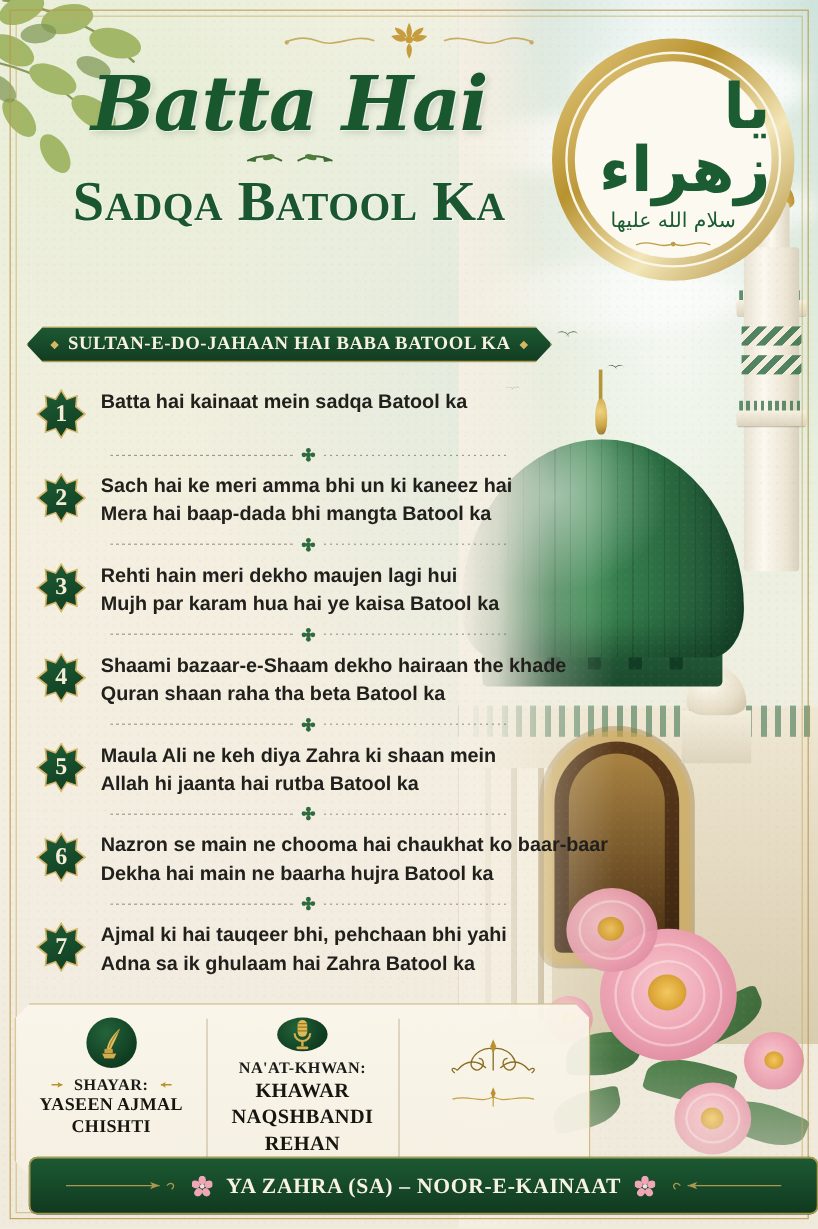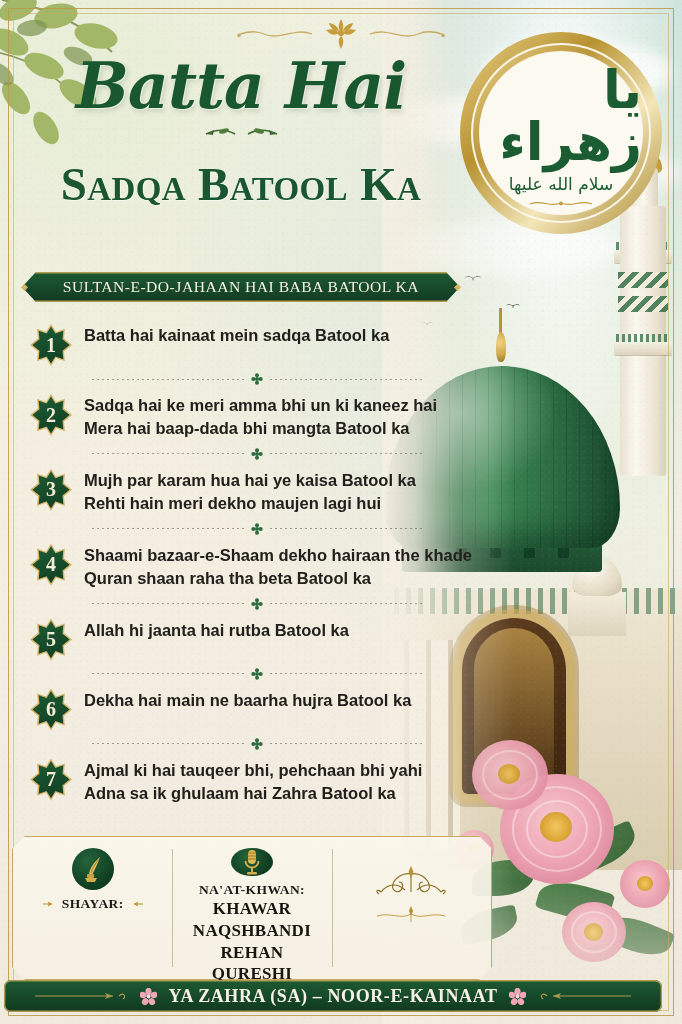--- a/index.html
+++ b/index.html
@@ -126,31 +126,31 @@
   .orn-flower{width:34px;height:32px;}
   .title-block{position:absolute;left:18px;top:56px;width:446px;text-align:center;}
   .t-script{
     font-family:"DejaVu Serif", serif;font-style:italic;font-weight:bold;
     font-size:63px;line-height:.98;color:#19572f;letter-spacing:-1px;
     text-shadow:1px 1px 0 rgba(255,255,255,.6), 2px 3px 5px rgba(40,70,45,.18);}
   .sub-row{display:flex;align-items:center;justify-content:center;gap:11px;margin-top:9px;}
   .t-sub{font-family:"Liberation Serif", serif;font-weight:bold;font-size:25px;
     letter-spacing:2.2px;color:#74431f;}
   .leafarrow{width:34px;height:14px;}
-  .t-main{margin-top:20px;font-family:"Liberation Serif", serif;font-weight:bold;
+  .t-main{margin-top:4px;font-family:"Liberation Serif", serif;font-weight:bold;
     font-size:47px;letter-spacing:.4px;color:#1a5630;line-height:1.02;
     text-shadow:1px 1px 0 rgba(255,255,255,.55);
     font-variant:small-caps;}
   
   .banner{position:absolute;left:22px;top:272px;width:438px;height:30px;}
   .banner-bg{position:absolute;inset:0;background:linear-gradient(180deg,#1d5a33,#123b21);
     clip-path:polygon(0 50%,14px 0,calc(100% - 14px) 0,100% 50%,calc(100% - 14px) 100%,14px 100%);
     box-shadow:inset 0 0 0 1.4px rgba(205,172,86,.85);}
-  .banner-txt{position:absolute;inset:0;display:flex;align-items:center;justify-content:space-between;gap:9px;
-    color:#f6f1e0;font-family:"Liberation Serif", serif;font-weight:normal;font-size:15.6px;letter-spacing:.5px;}
+  .banner-txt{position:absolute;inset:0;display:flex;align-items:center;justify-content:center;gap:9px;
+    color:#f6f1e0;font-family:"Liberation Serif", serif;font-weight:bold;font-size:15.6px;letter-spacing:.5px;}
   .bdot{width:5px;height:5px;background:#d8b763;transform:rotate(45deg);flex:none;}
   
   .verses{position:absolute;left:30px;top:322px;width:470px;}
   .verse{display:flex;align-items:flex-start;gap:12px;}
   .badge{position:relative;flex:none;width:42px;height:42px;margin-top:2px;}
   .badge-star{position:absolute;inset:0;background:#d6b468;
     clip-path:polygon(50% 0%,61.8% 19.1%,83.1% 11.6%,80.9% 34.5%,100% 50%,80.9% 65.5%,83.1% 88.4%,61.8% 80.9%,50% 100%,38.2% 80.9%,16.9% 88.4%,19.1% 65.5%,0% 50%,19.1% 34.5%,16.9% 11.6%,38.2% 19.1%);}
   .badge-in{position:absolute;inset:2.4px;background:linear-gradient(160deg,#1e5c35,#0f3d21);
     clip-path:polygon(50% 0%,61.8% 19.1%,83.1% 11.6%,80.9% 34.5%,100% 50%,80.9% 65.5%,83.1% 88.4%,61.8% 80.9%,50% 100%,38.2% 80.9%,16.9% 88.4%,19.1% 65.5%,0% 50%,19.1% 34.5%,16.9% 11.6%,38.2% 19.1%);}
   .badge-num{position:absolute;inset:0;display:flex;align-items:center;justify-content:center;
@@ -175,21 +175,21 @@
   .cred-ico{width:42px;height:42px;border-radius:50%;
     background:radial-gradient(circle at 38% 30%,#24633a,#0f3d21 70%);
     display:flex;align-items:center;justify-content:center;margin-bottom:6px;}
   .cred-lbl{display:flex;align-items:center;gap:6px;font-family:"Liberation Serif", serif;
     font-weight:bold;font-size:13.5px;color:#1a1a18;letter-spacing:.4px;}
   .cred-name{font-family:"Liberation Serif", serif;font-weight:bold;font-size:15px;
     color:#16150f;text-align:center;line-height:1.2;letter-spacing:.3px;}
   .cred-name.small{font-size:17px;line-height:1.28;}
   .tiny-arrow{width:14px;height:8px;}
   
-  .botbar{position:absolute;left:4px;bottom:12px;width:658px;height:32px;}
+  .botbar{position:absolute;left:24px;bottom:12px;width:658px;height:48px;}
   .botbar-bg{position:absolute;inset:0;background:linear-gradient(180deg,#1d5a33,#10391f);
     border-radius:7px;box-shadow:inset 0 0 0 1.4px rgba(205,172,86,.8);}
   .botbar-txt{position:absolute;inset:0;display:flex;align-items:center;justify-content:center;gap:11px;
     color:#f7f2e2;font-family:"Liberation Serif", serif;font-weight:bold;font-size:18px;letter-spacing:.6px;}
   .blossom{width:17px;height:17px;flex:none;}
   .bar-line{width:96px;height:10px;opacity:.85;}
   
   .seal{position:absolute;right:18px;top:30px;width:206px;height:206px;}
   .seal-teeth{position:absolute;inset:0;border-radius:50%;}
   .seal-inner{position:absolute;inset:22px;border-radius:50%;background:#fcf9f0;
@@ -429,21 +429,21 @@
         <span class="sep-dots"></span>
       </div>
 
       <div class="verse">
         <div class="badge">
           <div class="badge-star"></div>
             <div class="badge-in"></div>
           <div class="badge-num">2</div>
         </div>
         <div class="lines">
-          <div class="vline">Sadqa hai ke meri amma bhi un ki kaneez hai</div>
+          <div class="vline">Sach hai ke meri amma bhi un ki kaneez hai</div>
           <div class="vline">Mera hai baap-dada bhi mangta Batool ka</div>
         </div>
       </div>
       <div class="sep">
         <span class="sep-dots"></span>
         <svg class="sep-glyph" viewBox="0 0 12 12">
           <g fill="#2e6b3f">
               <circle cx="6" cy="2.3" r="2"></circle>
               <circle cx="6" cy="9.7" r="2"></circle>
               <circle cx="2.3" cy="6" r="2"></circle>
@@ -454,22 +454,22 @@
         <span class="sep-dots"></span>
       </div>
 
       <div class="verse">
         <div class="badge">
           <div class="badge-star"></div>
             <div class="badge-in"></div>
           <div class="badge-num">3</div>
         </div>
         <div class="lines">
+          <div class="vline">Rehti hain meri dekho maujen lagi hui</div>
           <div class="vline">Mujh par karam hua hai ye kaisa Batool ka</div>
-          <div class="vline">Rehti hain meri dekho maujen lagi hui</div>
         </div>
       </div>
       <div class="sep">
         <span class="sep-dots"></span>
         <svg class="sep-glyph" viewBox="0 0 12 12">
           <g fill="#2e6b3f">
               <circle cx="6" cy="2.3" r="2"></circle>
               <circle cx="6" cy="9.7" r="2"></circle>
               <circle cx="2.3" cy="6" r="2"></circle>
               <circle cx="9.7" cy="6" r="2"></circle>
@@ -504,20 +504,21 @@
         <span class="sep-dots"></span>
       </div>
 
       <div class="verse">
         <div class="badge">
           <div class="badge-star"></div>
             <div class="badge-in"></div>
           <div class="badge-num">5</div>
         </div>
         <div class="lines">
+          <div class="vline">Maula Ali ne keh diya Zahra ki shaan mein</div>
           <div class="vline">Allah hi jaanta hai rutba Batool ka</div>
         </div>
       </div>
       <div class="sep">
         <span class="sep-dots"></span>
         <svg class="sep-glyph" viewBox="0 0 12 12">
           <g fill="#2e6b3f">
               <circle cx="6" cy="2.3" r="2"></circle>
               <circle cx="6" cy="9.7" r="2"></circle>
               <circle cx="2.3" cy="6" r="2"></circle>
@@ -528,20 +529,21 @@
         <span class="sep-dots"></span>
       </div>
 
       <div class="verse">
         <div class="badge">
           <div class="badge-star"></div>
             <div class="badge-in"></div>
           <div class="badge-num">6</div>
         </div>
         <div class="lines">
+          <div class="vline">Nazron se main ne chooma hai chaukhat ko baar-baar</div>
           <div class="vline">Dekha hai main ne baarha hujra Batool ka</div>
         </div>
       </div>
       <div class="sep">
         <span class="sep-dots"></span>
         <svg class="sep-glyph" viewBox="0 0 12 12">
           <g fill="#2e6b3f">
               <circle cx="6" cy="2.3" r="2"></circle>
               <circle cx="6" cy="9.7" r="2"></circle>
               <circle cx="2.3" cy="6" r="2"></circle>
@@ -582,20 +584,21 @@
           <svg class="tiny-arrow" viewBox="0 0 14 8">
             <path d="M1 4 L10 4" stroke="#b8922f" stroke-width="1.2"></path>
               <path d="M10 4 L6 1.6 L6.6 4 L6 6.4 Z" fill="#b8922f"></path>
           </svg>
           <span>SHAYAR:</span>
           <svg class="tiny-arrow" viewBox="0 0 14 8">
             <path d="M13 4 L4 4" stroke="#b8922f" stroke-width="1.2"></path>
               <path d="M4 4 L8 1.6 L7.4 4 L8 6.4 Z" fill="#b8922f"></path>
           </svg>
         </div>
+        <div class="cred-name">YASEEN AJMAL CHISHTI</div>
       </div>
 
       <div class="cred-cell">
         <div class="cred-ico">
           <svg width="24" height="28" viewBox="0 0 24 28">
             <rect x="8" y="2" width="8" height="14" rx="4" fill="#dfb953"></rect>
             <path d="M8 5 H16 M8 8 H16 M8 11 H16" stroke="#9c7a28" stroke-width="1"></path>
             <path d="M5.5 13 A6.5 6.5 0 0 0 18.5 13" stroke="#d4ad4c" stroke-width="1.8" fill="none"></path>
             <rect x="11" y="19" width="2" height="5" fill="#d4ad4c"></rect>
             <rect x="7" y="24" width="10" height="2.4" rx="1.2" fill="#d4ad4c"></rect>

